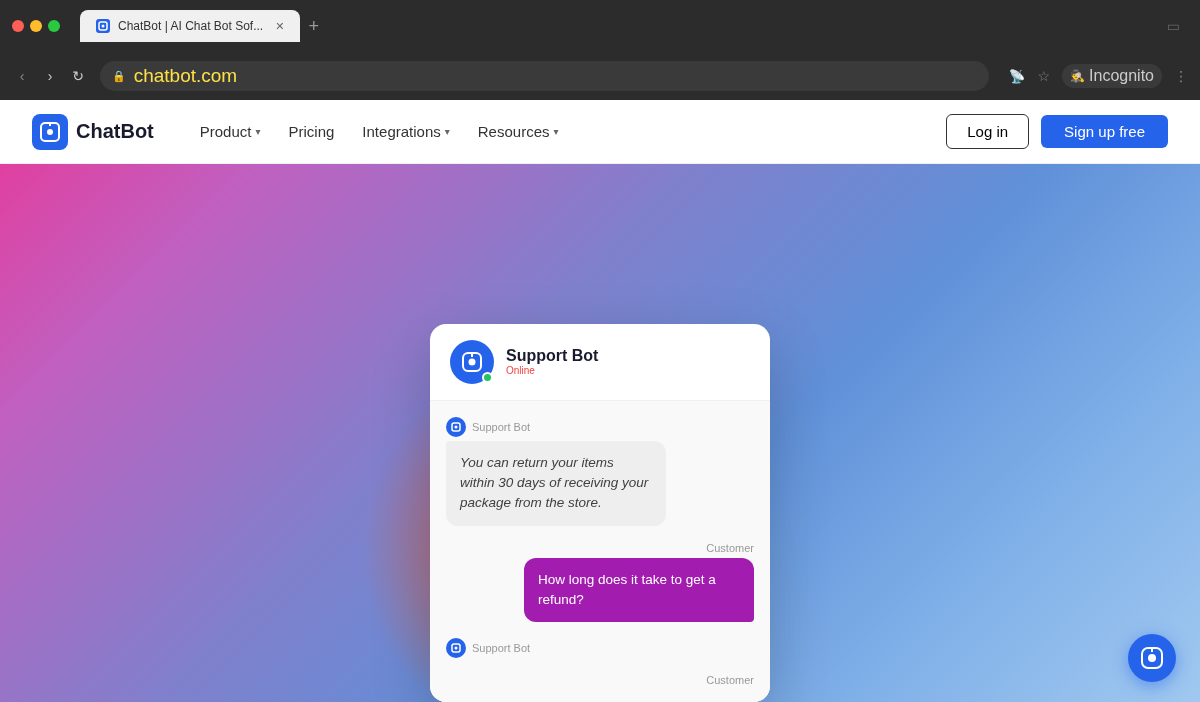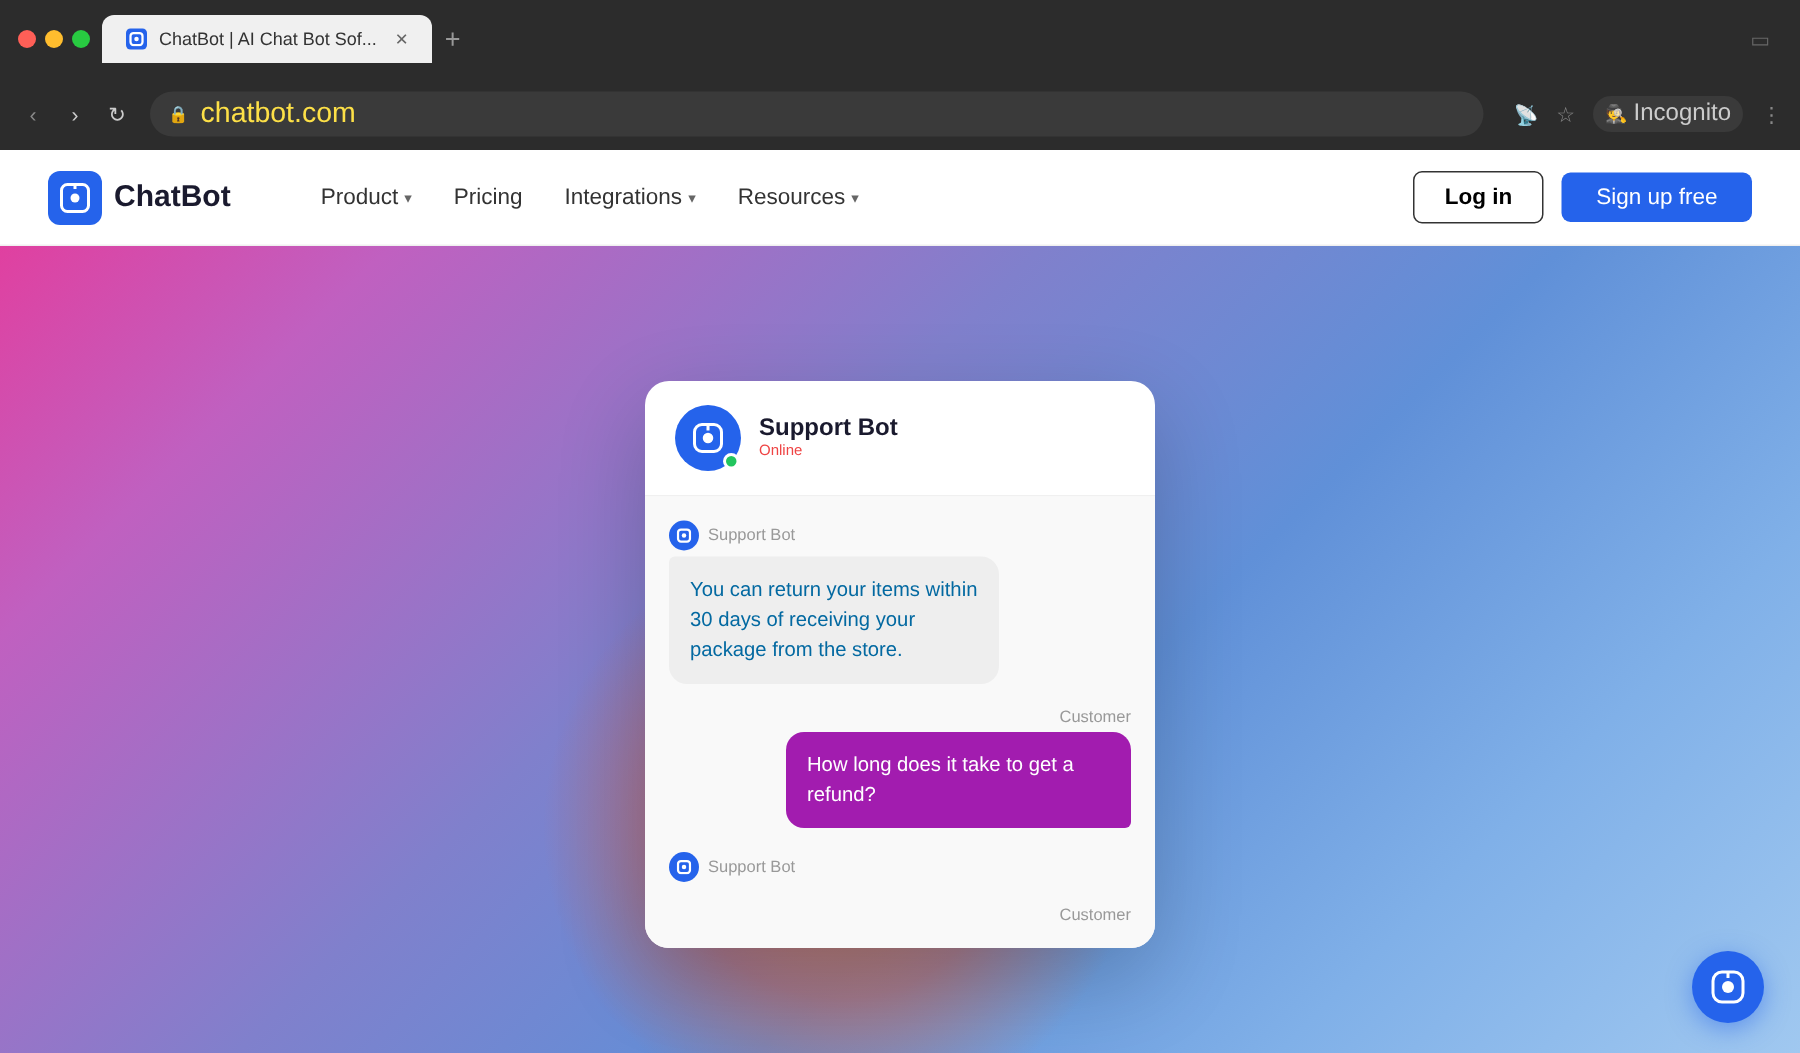--- a/index.html
+++ b/index.html
@@ -36,21 +36,21 @@
       height: 12px;
       border-radius: 50%;
     }
     .tl-red { background: #ff5f57; }
     .tl-yellow { background: #ffbd2e; }
     .tl-green { background: #28ca41; }
 
     .tab-bar {
       display: flex;
       align-items: center;
-      margin-left: 0;
+      margin-left: 12px;
       flex: 1;
     }
 
     .tab {
       background: #3c3c3c;
       border-radius: 8px 8px 0 0;
       padding: 6px 16px;
       display: flex;
       align-items: center;
       gap: 8px;
@@ -182,21 +182,21 @@
       border-bottom: 1px solid #f0f0f0;
       background: white;
       position: relative;
       z-index: 10;
     }
 
     .logo {
       display: flex;
       align-items: center;
       gap: 8px;
-      margin-right: 48px;
+      margin-right: 34px;
     }
 
     .logo-icon {
       width: 36px;
       height: 36px;
       background: #2563eb;
       border-radius: 8px;
       display: flex;
       align-items: center;
       justify-content: center;
@@ -240,21 +240,21 @@
       gap: 12px;
     }
 
     .btn-login {
       padding: 8px 20px;
       border: 1.5px solid #333;
       border-radius: 6px;
       background: white;
       font-size: 15px;
       cursor: pointer;
-      font-weight: 700;
+      font-weight: 400;
     }
 
     .btn-signup {
       padding: 8px 23px;
       border: none;
       border-radius: 6px;
       background: #2563eb;
       color: white;
       font-size: 15px;
       cursor: pointer;
@@ -262,21 +262,21 @@
     }
 
     
     .hero {
       height: 538px;
       background: linear-gradient(135deg, #e040a0 0%, #c060c0 15%, #8080cc 40%, #6090d8 60%, #80b0e8 80%, #a0c8f0 100%);
       position: relative;
       overflow: hidden;
       display: flex;
       justify-content: center;
-      align-items: center;
+      align-items: flex-end;
       padding-top: 20px;
     }
 
     
     .hero::before {
       content: '';
       position: absolute;
       width: 400px;
       height: 400px;
       background: radial-gradient(circle, rgba(255, 120, 30, 0.7) 0%, rgba(255, 80, 20, 0.4) 40%, transparent 70%);
@@ -377,22 +377,23 @@
     .message-bubble {
       padding: 12px 14px;
       border-radius: 12px;
       font-size: 13.5px;
       line-height: 1.5;
       max-width: 220px;
     }
 
     .bubble-bot {
       background: #eeeeee;
-      color: #0369a1;
+      color: #404040;
       border-radius: 4px 12px 12px 12px;
+      font-style: italic;
     }
 
     .bubble-customer {
       background: #a21caf;
       color: white;
       border-radius: 12px 12px 4px 12px;
       align-self: flex-end;
       max-width: 230px;
     }
 

